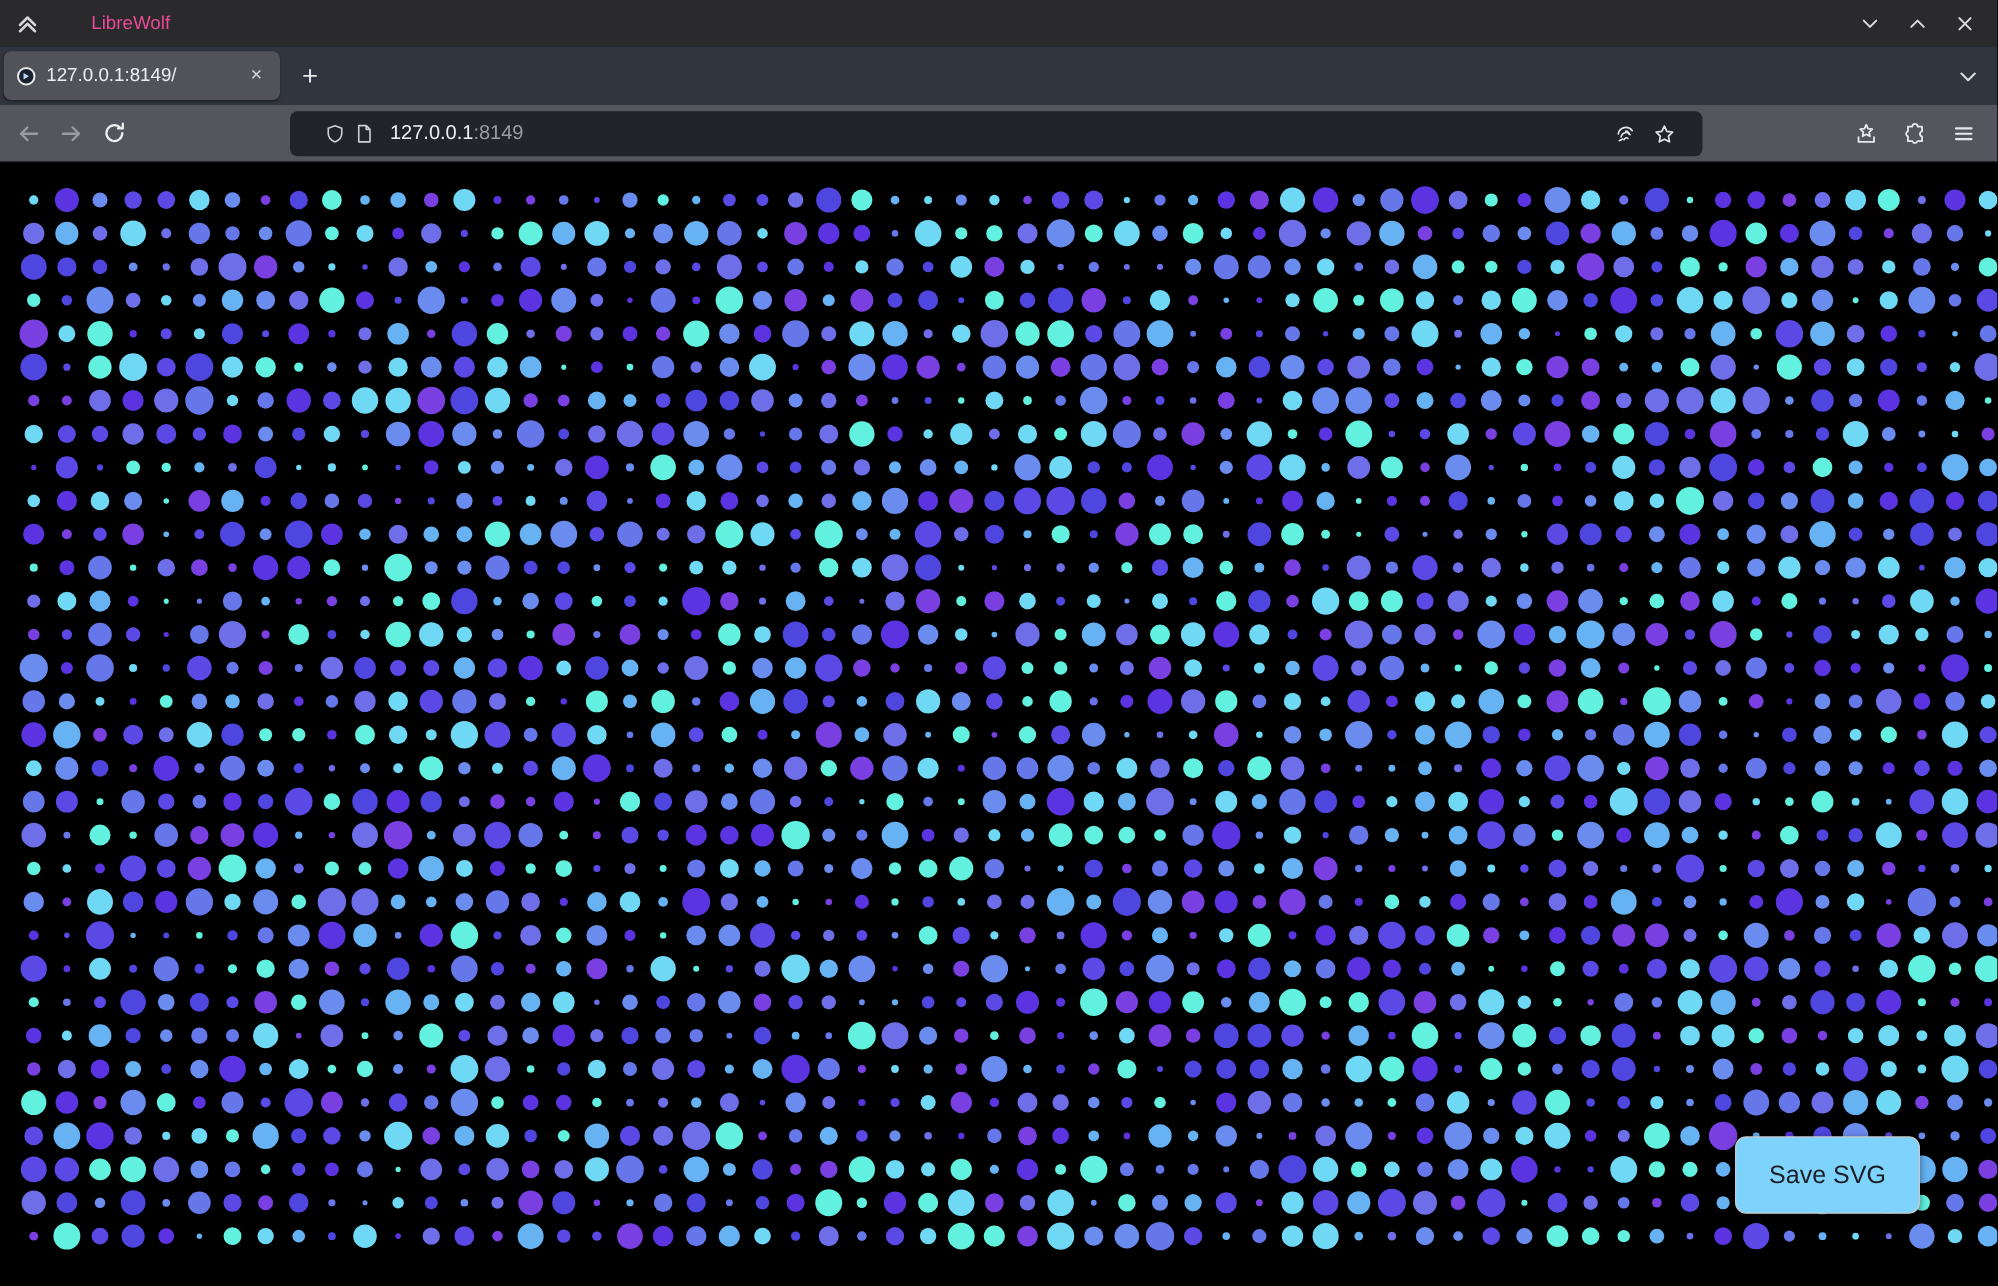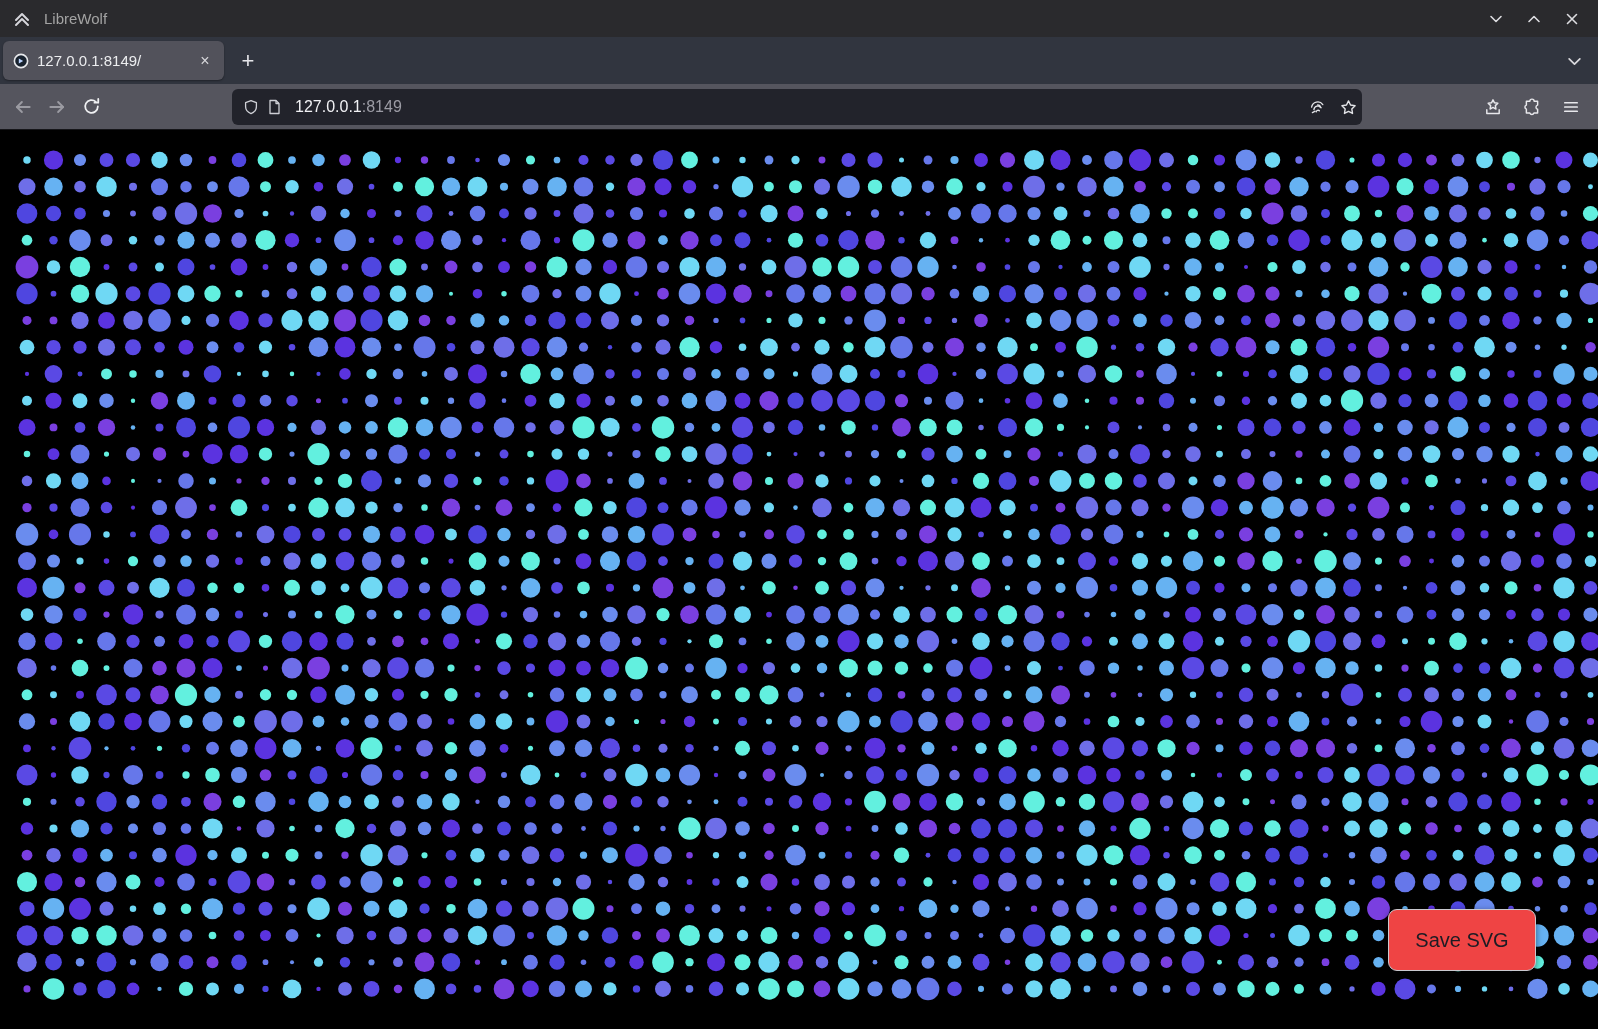--- a/index.html
+++ b/index.html
@@ -4,21 +4,21 @@
 <style>
   * { margin:0; padding:0; box-sizing:border-box; }
   html,body { width:1598px; height:1029px; overflow:hidden; background:#000;
               font-family:"Liberation Sans", sans-serif; }
 
   
   .titlebar { height:37px; background:#2a2a2d; display:flex; align-items:center;
               padding:0 12px; color:#e9e9ec; }
   .titlebar .app-icon { width:20px; height:20px; margin-right:12px; display:flex;
               align-items:center; justify-content:center; color:#d5d5da; }
-  .titlebar .title { font-size:15px; color:#a3a3a3; }
+  .titlebar .title { font-size:15px; color:#ec4899;margin-left:29px; }
   .win-controls { margin-left:auto; display:flex; align-items:center; gap:10px; }
   .win-btn { width:28px; height:28px; display:flex; align-items:center;
              justify-content:center; color:#dcdce0; cursor:default; border-radius:4px; }
 
   
   .tabstrip { height:47px; background:#31353f; display:flex; align-items:flex-end;
               position:relative;padding-left:35px; }
   .tab { position:absolute; left:3px; top:4px; width:221px; height:39px;
          background:#52525b; border-radius:6px; display:flex; align-items:center;
          padding:0 8px 0 10px; color:#ebebee; box-shadow:0 1px 2px rgba(0,0,0,.35); }
@@ -37,36 +37,36 @@
   
   .navbar { height:46px; background:#55555e; display:flex; align-items:center;
             position:relative; border-bottom:1px solid #16161a; }
   .nav-btn { width:34px; height:34px; display:flex; align-items:center;
              justify-content:center; border-radius:4px; }
   .nav-btn.back { margin-left:6px; color:#9b9ba2; }
   .nav-btn.fwd  { color:#9b9ba2; }
   .nav-btn.reload { color:#eff0f2; }
   .urlbar { position:absolute; left:232px; right:236px; top:5px; height:36px;
             background:#22232b; border-radius:6px; display:flex; align-items:center;
-            padding:0 5px; }
+            padding:0 22px; }
   .urlbar .icon { width:16px; height:16px; color:#cfd0d6; flex:0 0 auto; }
   .urlbar .shield { margin:0 8px 0 6px; }
   .urlbar .page { margin-right:12px; }
   .url-text { font-size:16px; color:#f1f1f4; white-space:nowrap; flex:1 1 auto; }
   .url-text .port { color:#9b9ba4; }
   .urlbar .right-icons { display:flex; align-items:center; gap:14px; margin-left:auto; }
   .urlbar .right-icons .icon { width:17px; height:17px; color:#e3e4e8; }
   .toolbar-right { position:absolute; right:10px; display:flex; align-items:center; gap:5px; }
   .toolbar-right .nav-btn { color:#e8e8ec; }
 
   
   .content { position:relative; width:1598px; height:898px; background:#000; }
   .content svg.dots { position:absolute; inset:0; }
   .save-btn { position:absolute; right:62px; bottom:57px; width:148px; height:62px;
-              background:#ef4444; color:#1c1c24; border:1px solid #c9c9cf;
+              background:#7dd3fc; color:#1c1c24; border:1px solid #c9c9cf;
               border-radius:9px; font-size:20px; font-family:"Liberation Sans",sans-serif;
               display:flex; align-items:center; justify-content:center;
               box-shadow:0 2px 6px rgba(0,0,0,.5); cursor:pointer; }
 
   svg.ico { display:block; }
 </style>
 </head>
 <body>
 
 <div class="titlebar">

